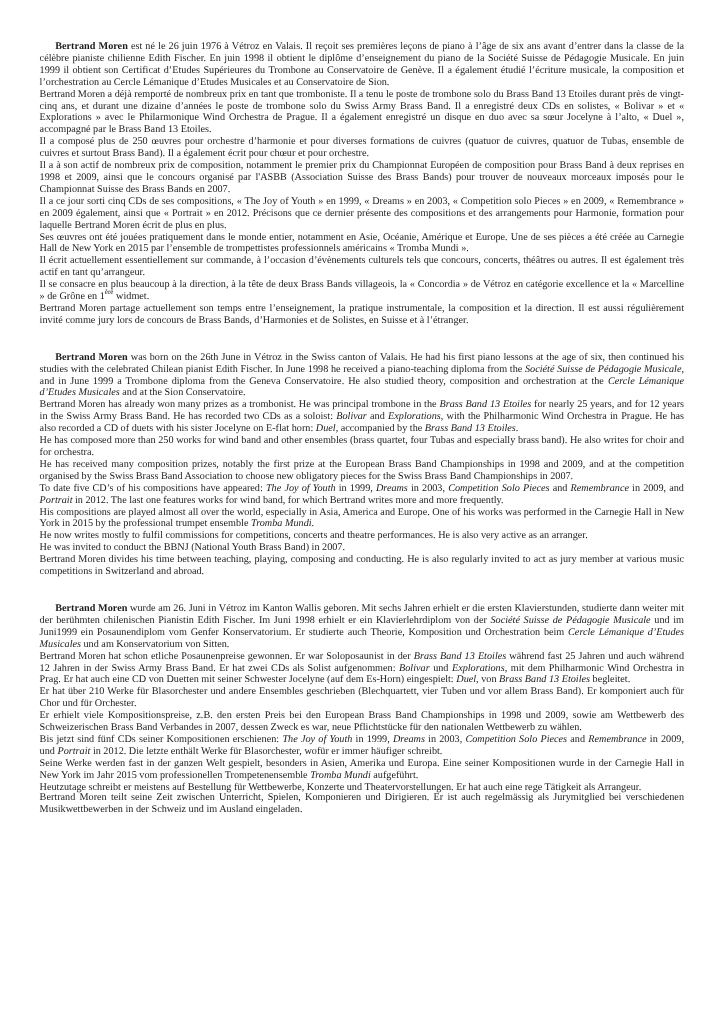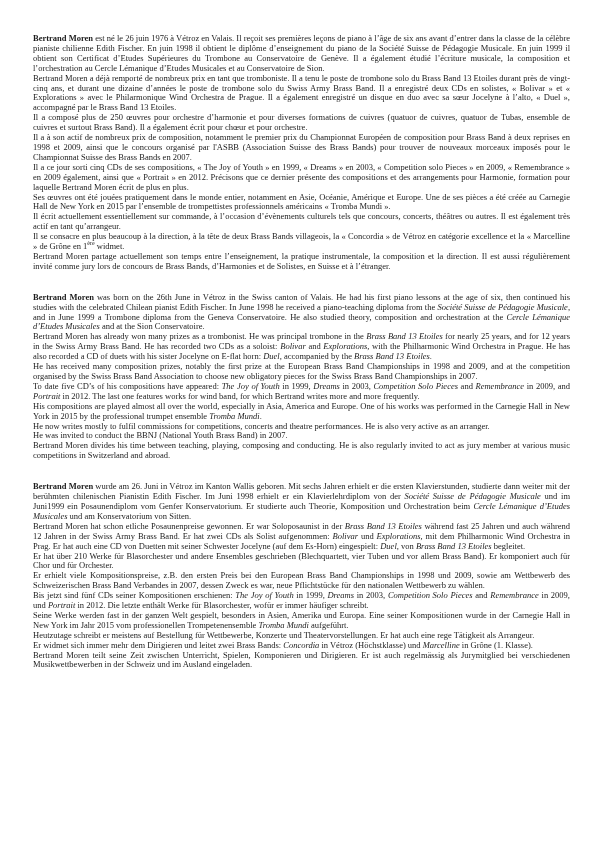--- a/index.html
+++ b/index.html
@@ -27,21 +27,21 @@
     text-align: justify;
     hyphens: none;
   }
   .lang-block + .lang-block {
     margin-top: 21px;
   }
   .para {
     margin: 0;
     padding: 0;
   }
-  .b { font-weight: bold; }
+  .b { font-weight: bold; margin-left: 13px; }
   .i { font-style: italic; }
   .sup {
     vertical-align: super;
     font-size: 6px;
     line-height: 0;
   }
 </style>
 </head>
 <body>
 
@@ -53,31 +53,31 @@
       <p class="para"><span>Il a à son actif de nombreux prix de composition, notamment le premier prix du Championnat Européen de composition pour Brass Band à deux reprises en 1998 et 2009, ainsi que le concours organisé par l'ASBB (Association Suisse des Brass Bands) pour trouver de nouveaux morceaux imposés pour le Championnat Suisse des Brass Bands en 2007.</span></p>
       <p class="para"><span>Il a ce jour sorti cinq CDs de ses compositions, « The Joy of Youth » en 1999, « Dreams » en 2003, « Competition solo Pieces » en 2009, « Remembrance » en 2009 également, ainsi que « Portrait » en 2012. Précisons que ce dernier présente des compositions et des arrangements pour Harmonie, formation pour laquelle Bertrand Moren écrit de plus en plus.</span></p>
       <p class="para"><span>Ses œuvres ont été jouées pratiquement dans le monde entier, notamment en Asie, Océanie, Amérique et Europe. Une de ses pièces a été créée au Carnegie Hall de New York en 2015 par l’ensemble de trompettistes professionnels américains « Tromba Mundi ».</span></p>
       <p class="para"><span>Il écrit actuellement essentiellement sur commande, à l’occasion d’évènements culturels tels que concours, concerts, théâtres ou autres. Il est également très actif en tant qu’arrangeur.</span></p>
       <p class="para"><span>Il se consacre en plus beaucoup à la direction, à la tête de deux Brass Bands villageois, la « Concordia » de Vétroz en catégorie excellence et la « Marcelline » de Grône en 1</span><span class="sup">ère</span><span> widmet.</span></p>
       <p class="para"><span>Bertrand Moren partage actuellement son temps entre l’enseignement, la pratique instrumentale, la composition et la direction. Il est aussi régulièrement invité comme jury lors de concours de Brass Bands, d’Harmonies et de Solistes, en Suisse et à l’étranger.</span></p>
     </section>
   <section class="lang-block">
       <p class="para"><span class="b">Bertrand Moren</span><span> was born on the 26th June in Vétroz in the Swiss canton of Valais. He had his first piano lessons at the age of six, then continued his studies with the celebrated Chilean pianist Edith Fischer. In June 1998 he received a piano-teaching diploma from the </span><span class="i">Société Suisse de Pédagogie Musicale</span><span>, and in June 1999 a Trombone diploma from the Geneva Conservatoire. He also studied theory, composition and orchestration at the </span><span class="i">Cercle Lémanique d’Etudes Musicales</span><span> and at the Sion Conservatoire.</span></p>
       <p class="para"><span>Bertrand Moren has already won many prizes as a trombonist. He was principal trombone in the </span><span class="i">Brass Band 13 Etoiles</span><span> for nearly 25 years, and for 12 years in the Swiss Army Brass Band. He has recorded two CDs as a soloist: </span><span class="i">Bolivar</span><span> and </span><span class="i">Explorations</span><span>, with the Philharmonic Wind Orchestra in Prague. He has also recorded a CD of duets with his sister Jocelyne on E-flat horn: </span><span class="i">Duel</span><span>, accompanied by the </span><span class="i">Brass Band 13 Etoiles</span><span>.</span></p>
+      <p class="para"><span>He has composed more than 250 works for wind band and other ensembles (brass quartet, four Tubas and especially brass band). He also writes for choir and for orchestra.</span></p>
       <p class="para"><span>He has received many composition prizes, notably the first prize at the European Brass Band Championships in 1998 and 2009, and at the competition organised by the Swiss Brass Band Association to choose new obligatory pieces for the Swiss Brass Band Championships in 2007.</span></p>
       <p class="para"><span>To date five CD’s of his compositions have appeared: </span><span class="i">The Joy of Youth</span><span> in 1999, </span><span class="i">Dreams</span><span> in 2003, </span><span class="i">Competition Solo Pieces</span><span> and </span><span class="i">Remembrance</span><span> in 2009, and </span><span class="i">Portrait</span><span> in 2012. The last one features works for wind band, for which Bertrand writes more and more frequently.</span></p>
       <p class="para"><span>His compositions are played almost all over the world, especially in Asia, America and Europe. One of his works was performed in the Carnegie Hall in New York in 2015 by the professional trumpet ensemble </span><span class="i">Tromba Mundi</span><span>.</span></p>
       <p class="para"><span>He now writes mostly to fulfil commissions for competitions, concerts and theatre performances. He is also very active as an arranger.</span></p>
       <p class="para"><span>He was invited to conduct the BBNJ (National Youth Brass Band) in 2007.</span></p>
       <p class="para"><span>Bertrand Moren divides his time between teaching, playing, composing and conducting. He is also regularly invited to act as jury member at various music competitions in Switzerland and abroad.</span></p>
     </section>
   <section class="lang-block">
       <p class="para"><span class="b">Bertrand Moren</span><span> wurde am 26. Juni in Vétroz im Kanton Wallis geboren. Mit sechs Jahren erhielt er die ersten Klavierstunden, studierte dann weiter mit der berühmten chilenischen Pianistin Edith Fischer. Im Juni 1998 erhielt er ein Klavierlehrdiplom von der </span><span class="i">Société Suisse de Pédagogie Musicale</span><span> und im Juni1999 ein Posaunendiplom vom Genfer Konservatorium. Er studierte auch Theorie, Komposition und Orchestration beim </span><span class="i">Cercle Lémanique d’Etudes Musicales</span><span> und am Konservatorium von Sitten.</span></p>
       <p class="para"><span>Bertrand Moren hat schon etliche Posaunenpreise gewonnen. Er war Soloposaunist in der </span><span class="i">Brass Band 13 Etoiles</span><span> während fast 25 Jahren und auch während 12 Jahren in der Swiss Army Brass Band. Er hat zwei CDs als Solist aufgenommen: </span><span class="i">Bolivar</span><span> und </span><span class="i">Explorations</span><span>, mit dem Philharmonic Wind Orchestra in Prag. Er hat auch eine CD von Duetten mit seiner Schwester Jocelyne (auf dem Es-Horn) eingespielt: </span><span class="i">Duel</span><span>, von </span><span class="i">Brass Band 13 Etoiles</span><span> begleitet.</span></p>
       <p class="para"><span>Er hat über 210 Werke für Blasorchester und andere Ensembles geschrieben (Blechquartett, vier Tuben und vor allem Brass Band). Er komponiert auch für Chor und für Orchester.</span></p>
       <p class="para"><span>Er erhielt viele Kompositionspreise, z.B. den ersten Preis bei den European Brass Band Championships in 1998 und 2009, sowie am Wettbewerb des Schweizerischen Brass Band Verbandes in 2007, dessen Zweck es war, neue Pflichtstücke für den nationalen Wettbewerb zu wählen.</span></p>
       <p class="para"><span>Bis jetzt sind fünf CDs seiner Kompositionen erschienen: </span><span class="i">The Joy of Youth</span><span> in 1999, </span><span class="i">Dreams</span><span> in 2003, </span><span class="i">Competition Solo Pieces</span><span> and </span><span class="i">Remembrance</span><span> in 2009, und </span><span class="i">Portrait</span><span> in 2012. Die letzte enthält Werke für Blasorchester, wofür er immer häufiger schreibt.</span></p>
       <p class="para"><span>Seine Werke werden fast in der ganzen Welt gespielt, besonders in Asien, Amerika und Europa. Eine seiner Kompositionen wurde in der Carnegie Hall in New York im Jahr 2015 vom professionellen Trompetenensemble </span><span class="i">Tromba Mundi</span><span> aufgeführt.</span></p>
       <p class="para"><span>Heutzutage schreibt er meistens auf Bestellung für Wettbewerbe, Konzerte und Theatervorstellungen. Er hat auch eine rege Tätigkeit als Arrangeur.</span></p>
-      <p class="para"><span>Er widmet sich immer mehr dem Dirigieren und leitet zwei Brass Bands: </span><span class="i">Concordia</span><span> in Vétroz (Höchstklasse) und </span><span class="i">Marcelline</span><span> in Grône (1. Klasse).</span></p>
       <p class="para"><span>Bertrand Moren teilt seine Zeit zwischen Unterricht, Spielen, Komponieren und Dirigieren. Er ist auch regelmässig als Jurymitglied bei verschiedenen Musikwettbewerben in der Schweiz und im Ausland eingeladen.</span></p>
     </section>
 </div>
 
 </body></html>

